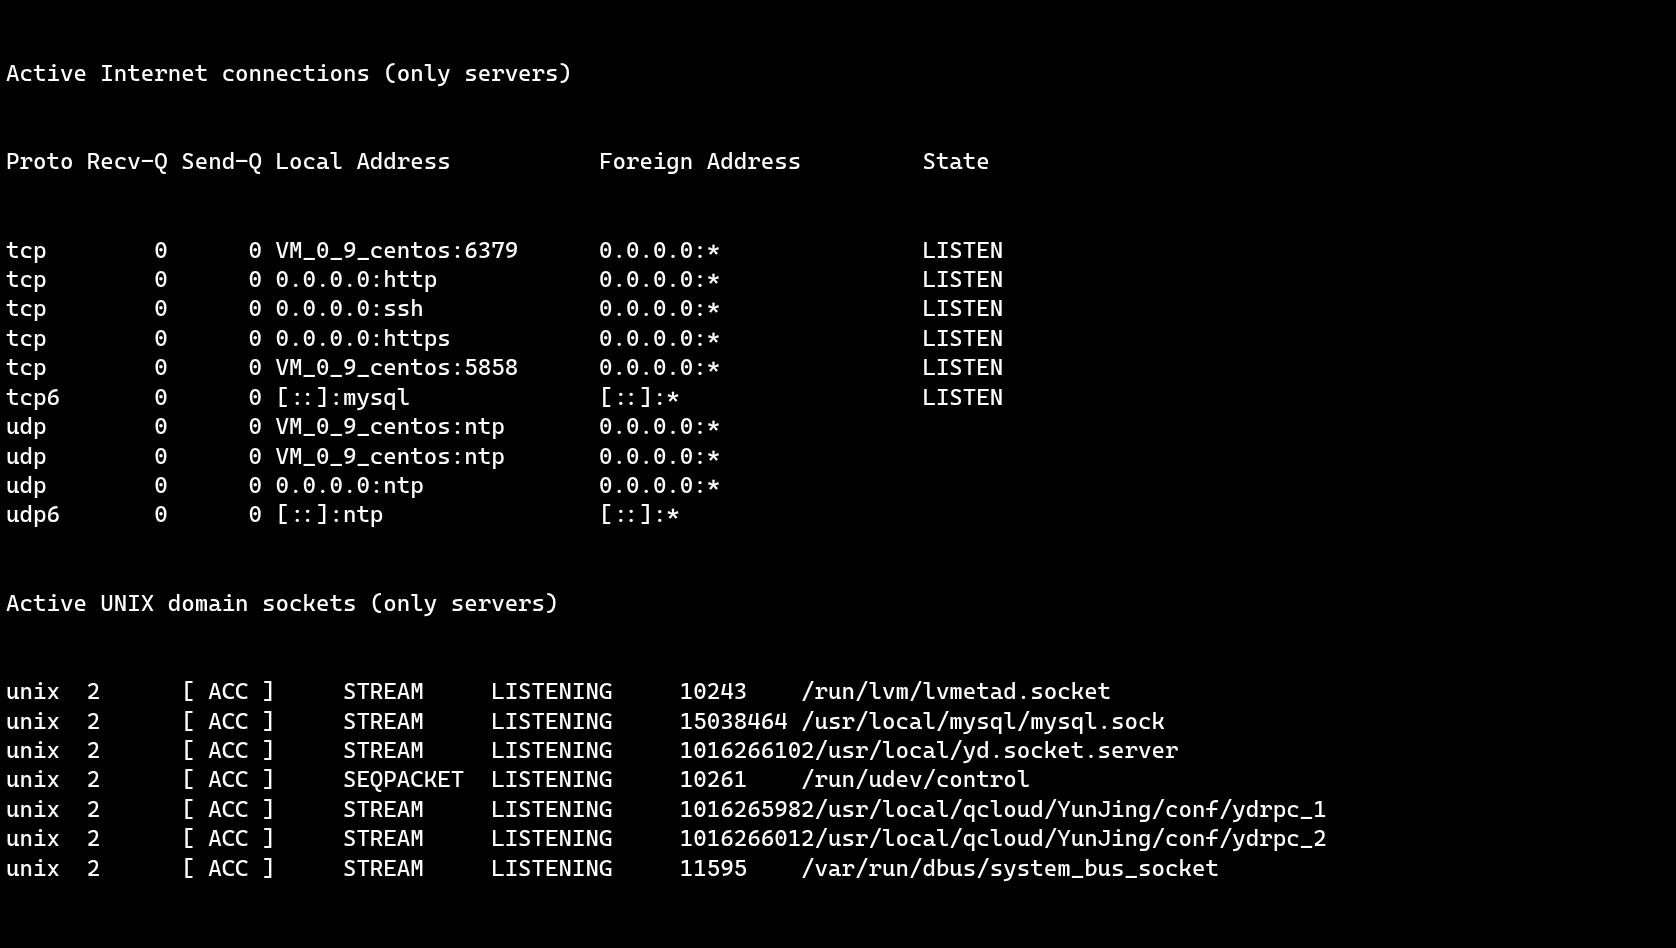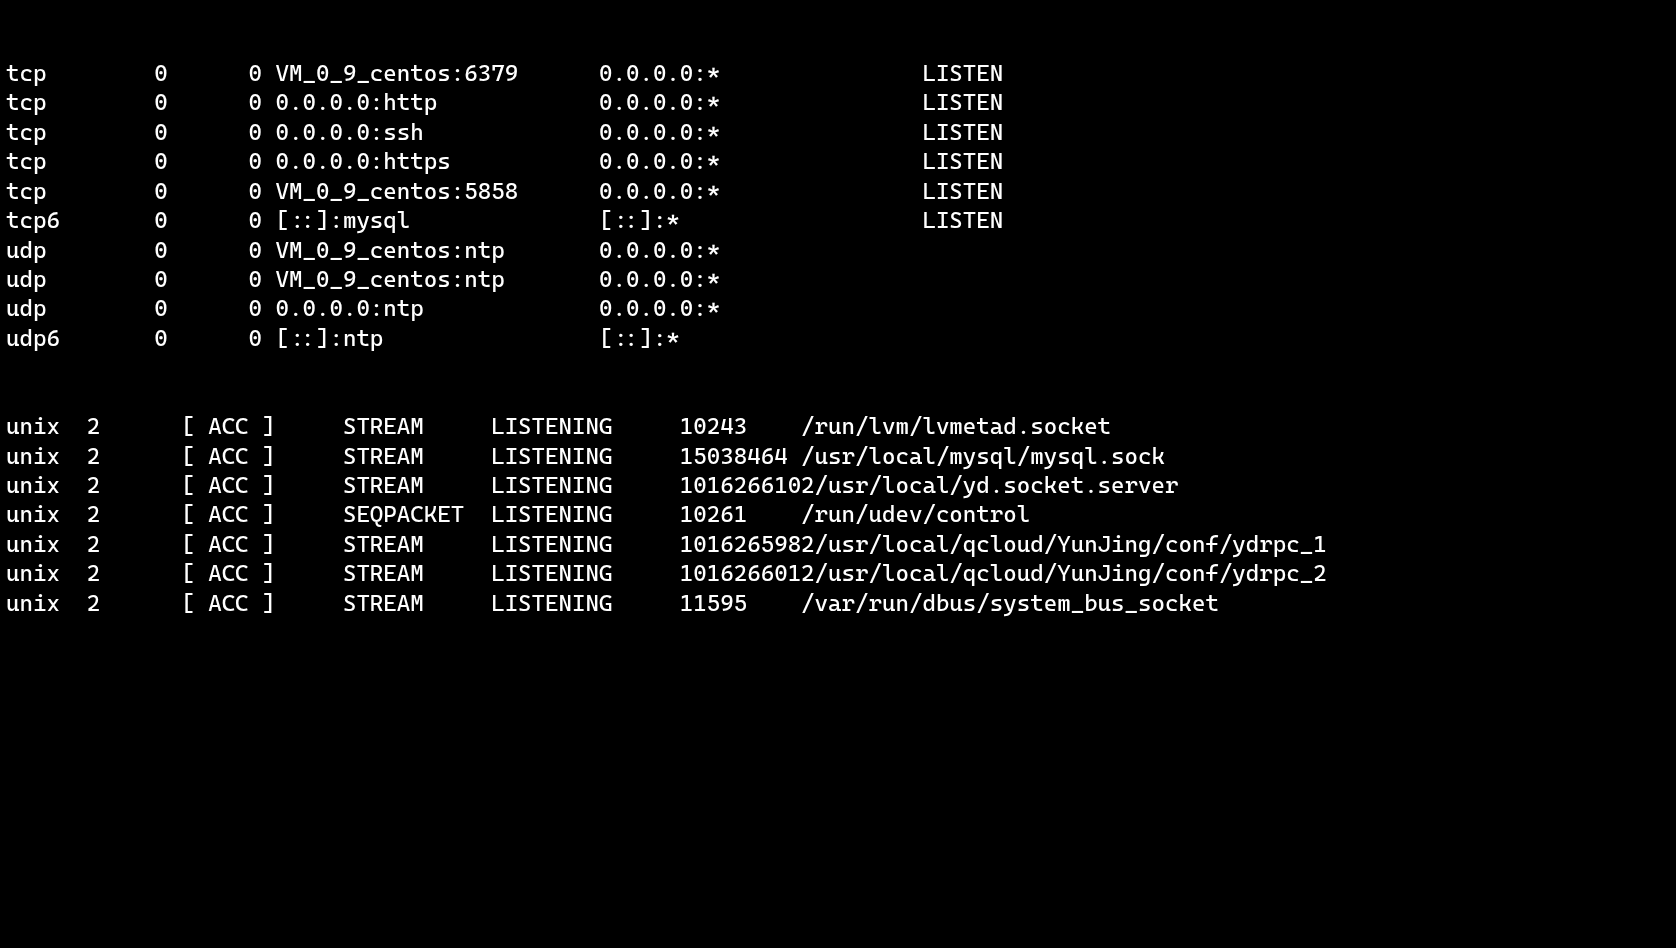--- a/index.html
+++ b/index.html
@@ -17,15 +17,18 @@
   .terminal {
     padding: 0 6px;
     white-space: pre;
   }
   .row { display: block; }
 </style>
 </head>
 <body>
 
 <div class="terminal">
+  <span class="row">Active Internet connections (only servers)</span>
+  <span class="row" id="inet-header">Proto Recv-Q Send-Q Local Address           Foreign Address         State</span>
   <div id="inet-body"><span class="row">tcp        0      0 VM_0_9_centos:6379      0.0.0.0:*               LISTEN</span><span class="row">tcp        0      0 0.0.0.0:http            0.0.0.0:*               LISTEN</span><span class="row">tcp        0      0 0.0.0.0:ssh             0.0.0.0:*               LISTEN</span><span class="row">tcp        0      0 0.0.0.0:https           0.0.0.0:*               LISTEN</span><span class="row">tcp        0      0 VM_0_9_centos:5858      0.0.0.0:*               LISTEN</span><span class="row">tcp6       0      0 [::]:mysql              [::]:*                  LISTEN</span><span class="row">udp        0      0 VM_0_9_centos:ntp       0.0.0.0:*               </span><span class="row">udp        0      0 VM_0_9_centos:ntp       0.0.0.0:*               </span><span class="row">udp        0      0 0.0.0.0:ntp             0.0.0.0:*               </span><span class="row">udp6       0      0 [::]:ntp                [::]:*                  </span></div>
+  <span class="row">Active UNIX domain sockets (only servers)</span>
   <div id="unix-body"><span class="row">unix  2      [ ACC ]     STREAM     LISTENING     10243    /run/lvm/lvmetad.socket</span><span class="row">unix  2      [ ACC ]     STREAM     LISTENING     15038464 /usr/local/mysql/mysql.sock</span><span class="row">unix  2      [ ACC ]     STREAM     LISTENING     1016266102/usr/local/yd.socket.server</span><span class="row">unix  2      [ ACC ]     SEQPACKET  LISTENING     10261    /run/udev/control</span><span class="row">unix  2      [ ACC ]     STREAM     LISTENING     1016265982/usr/local/qcloud/YunJing/conf/ydrpc_1</span><span class="row">unix  2      [ ACC ]     STREAM     LISTENING     1016266012/usr/local/qcloud/YunJing/conf/ydrpc_2</span><span class="row">unix  2      [ ACC ]     STREAM     LISTENING     11595    /var/run/dbus/system_bus_socket</span></div>
 </div>
 
 </body></html>

